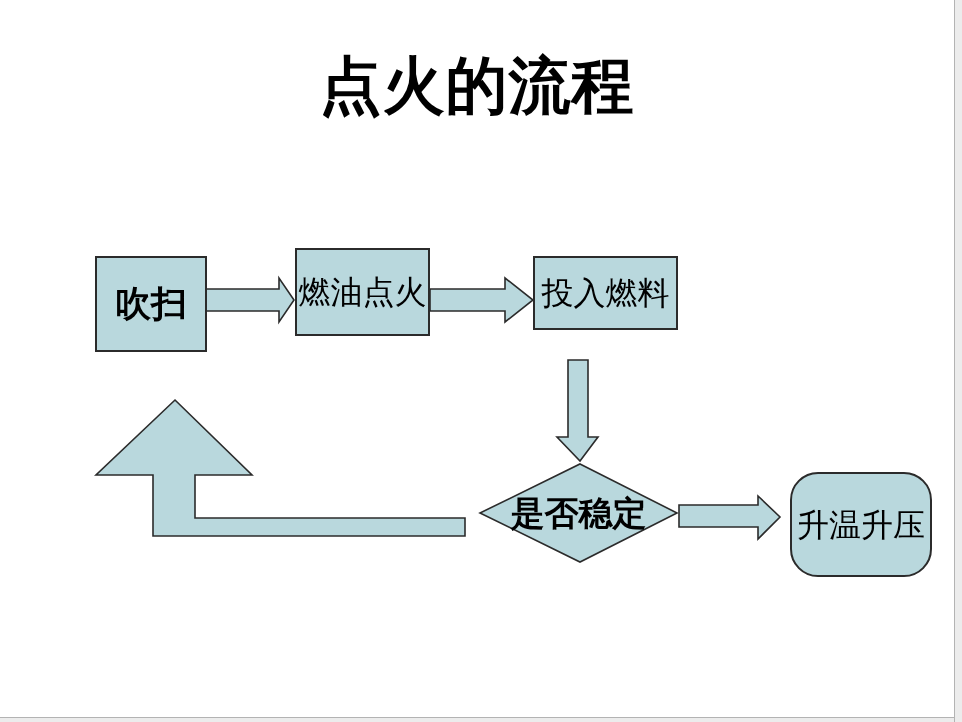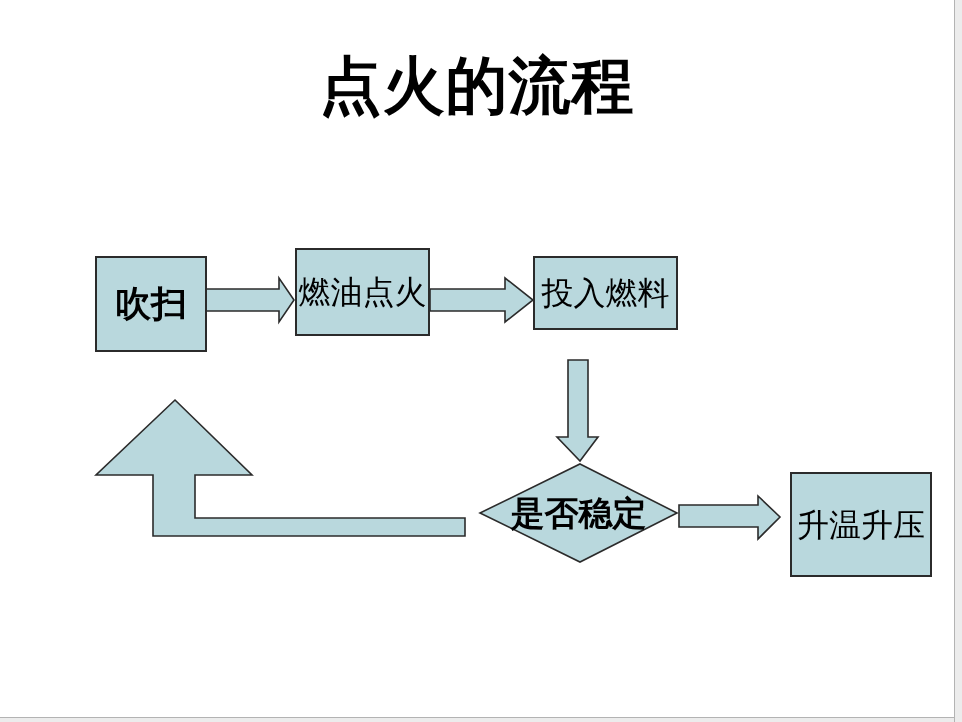--- a/index.html
+++ b/index.html
@@ -45,21 +45,21 @@
     position:absolute;
     background:var(--shape-fill);
     border:2px solid var(--shape-border);
     display:flex;align-items:center;justify-content:center;
     text-align:center;
     line-height:1;
   }
   .node-purge{left:95px;top:256px;width:112px;height:96px;font-size:36px;font-weight:700;}
   .node-ignition{left:295px;top:248px;width:135px;height:88px;font-size:32px;}
   .node-feedfuel{left:533px;top:256px;width:145px;height:74px;font-size:32px;}
-  .node-raise{left:790px;top:472px;width:142px;height:105px;font-size:32px;}
+  .node-raise{left:790px;top:472px;width:142px;height:105px;font-size:32px;border-radius:28px;}
   .diamond-label{
     position:absolute;
     left:480px;top:495px;width:197px;height:38px;
     display:flex;align-items:center;justify-content:center;
     font-size:34px;font-weight:700;
     line-height:1;
   }
   .edge-right{
     position:absolute;
     left:954px;top:0;width:8px;height:722px;

